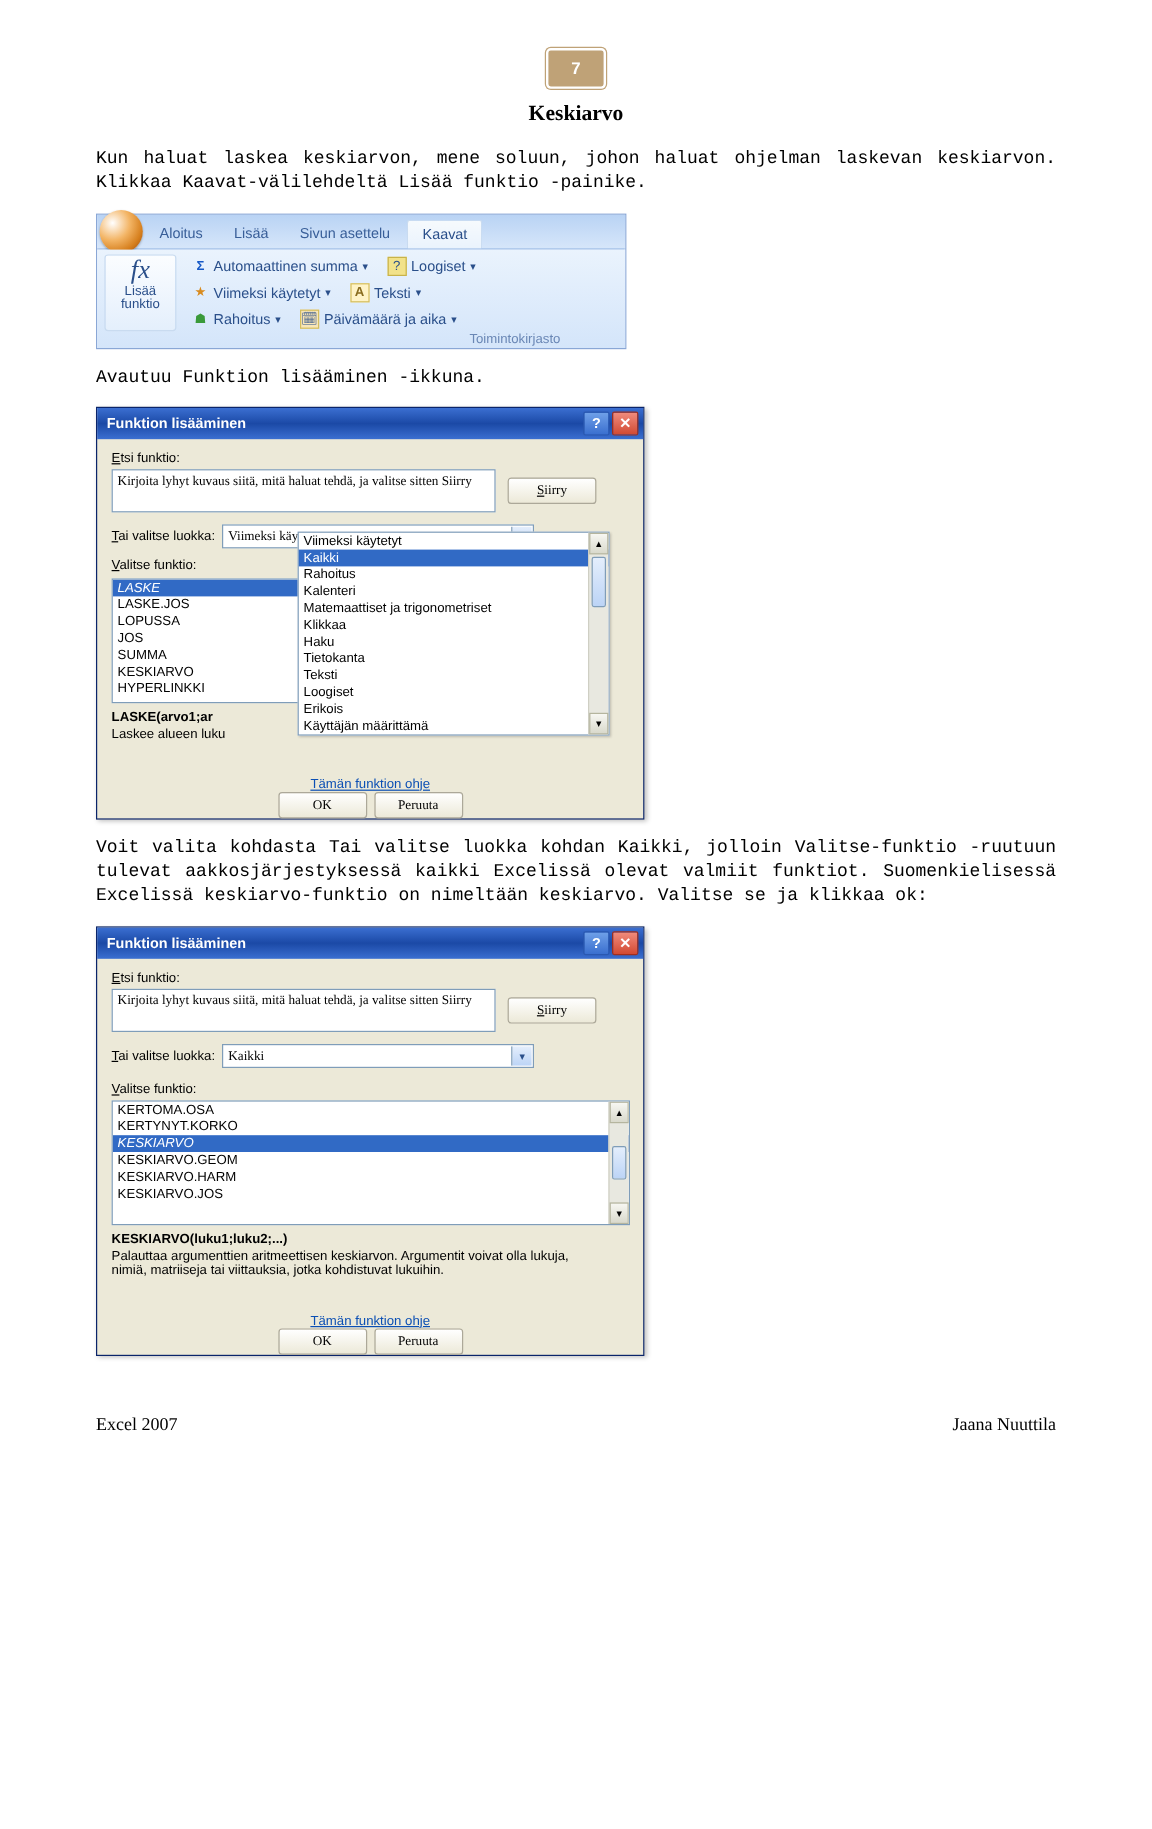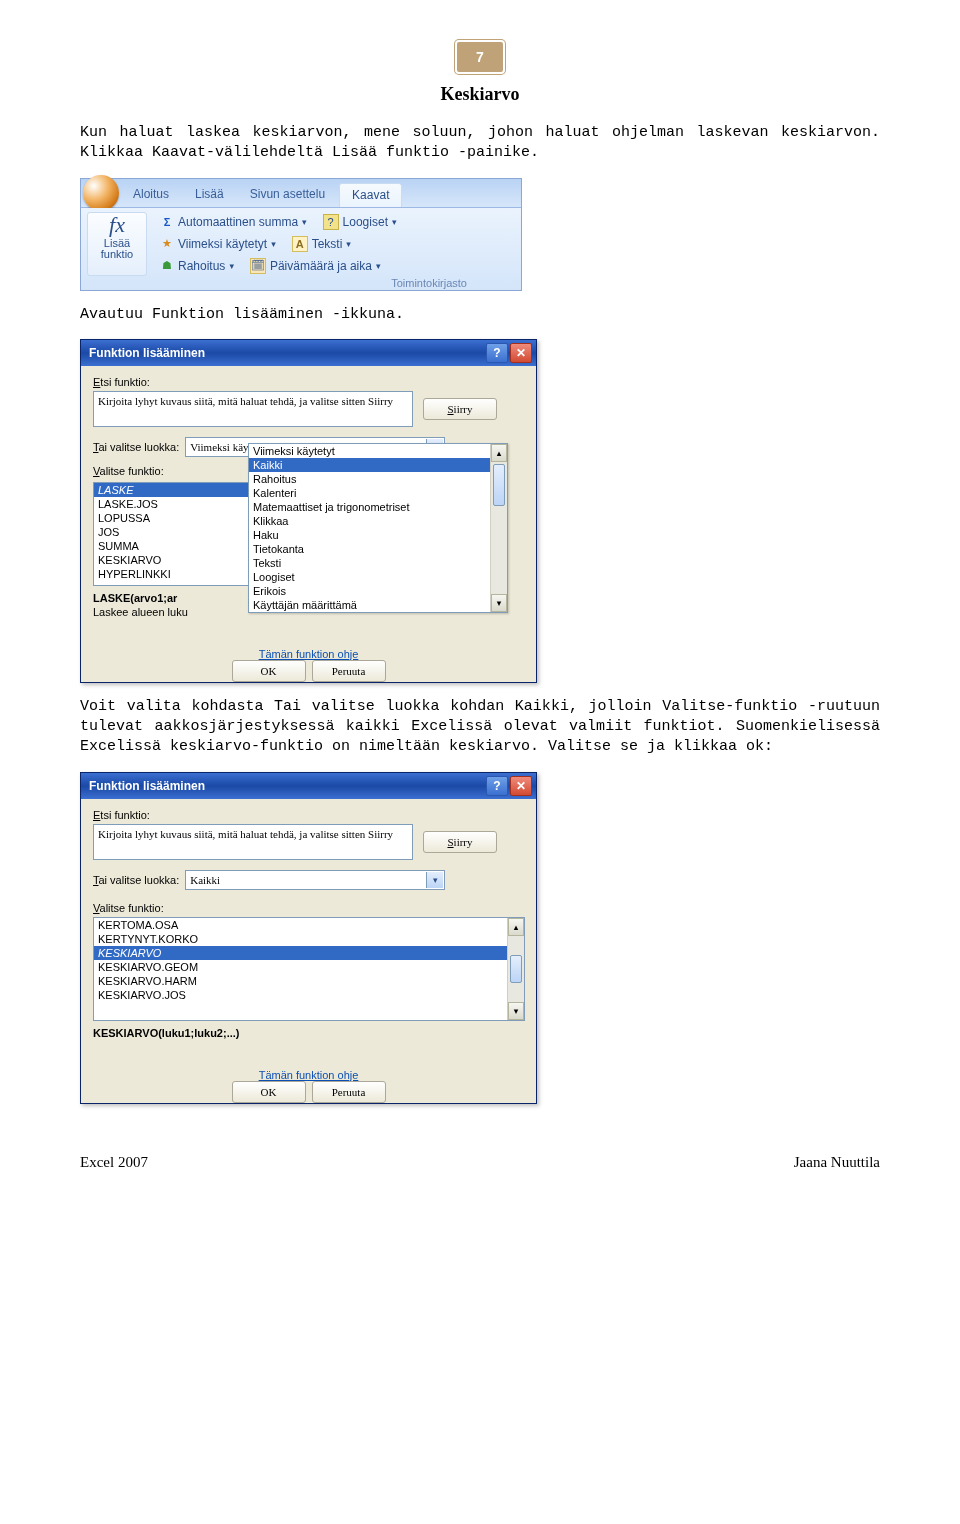--- a/index.html
+++ b/index.html
@@ -433,20 +433,21 @@
             <div class="sbtn">▴</div>
             <div class="track"></div>
             <div class="thumb"></div>
             <div class="track"></div>
             <div class="sbtn">▾</div>
           </div>
         </div>
       </div>
 
       <div class="sig">KESKIARVO(luku1;luku2;...)</div>
+      <div class="desc">Palauttaa argumenttien aritmeettisen keskiarvon. Argumentit voivat olla lukuja, nimiä, matriiseja tai viittauksia, jotka kohdistuvat lukuihin.</div>
 
       <div class="dlg-footer">
         <a class="link">Tämän funktion ohje</a>
         <div class="btnrow">
           <button class="winbtn">OK</button>
           <button class="winbtn">Peruuta</button>
         </div>
       </div>
     </div>
   </div>

